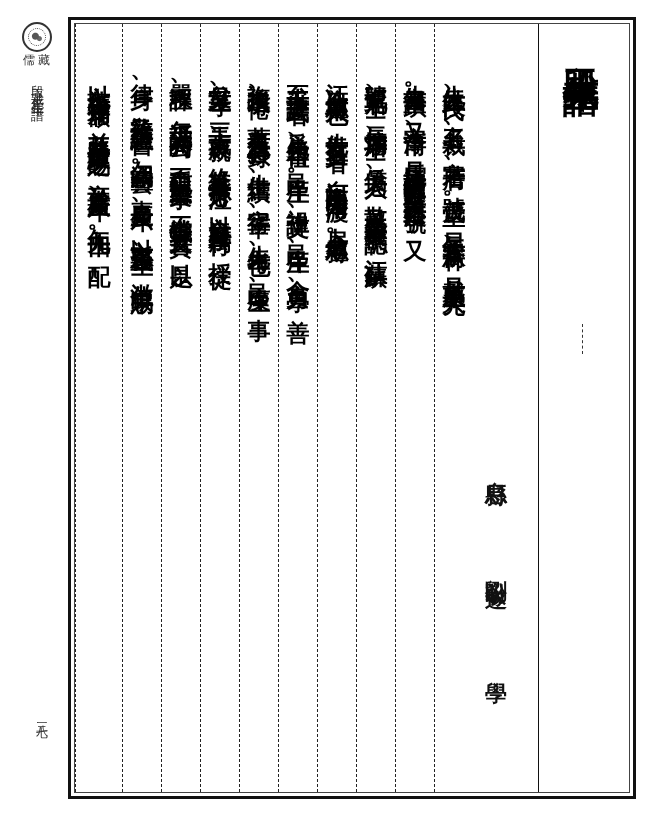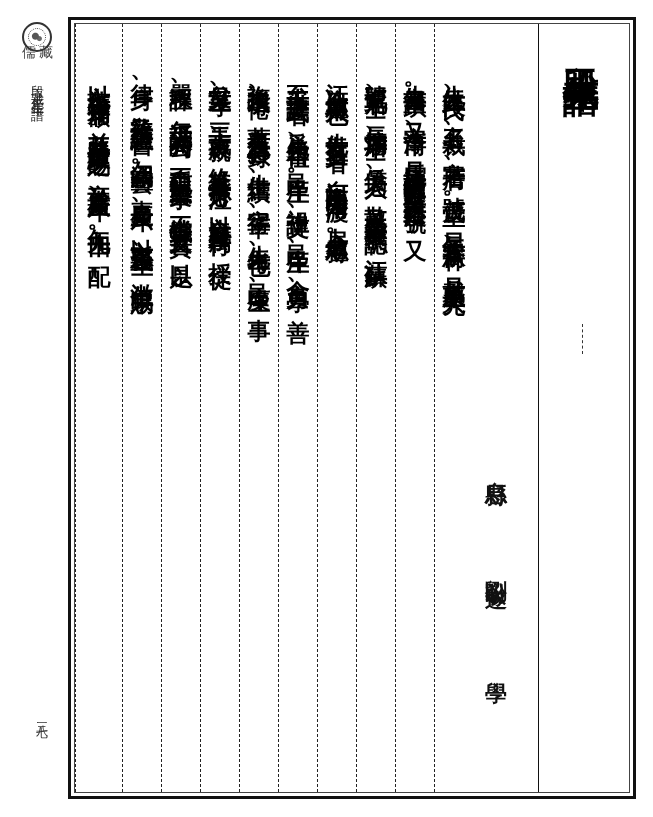--- a/index.html
+++ b/index.html
@@ -41,24 +41,24 @@
     height: 18px;
     border-radius: 50%;
     border: 1.5px dotted #444;
     box-sizing: border-box;
     background: radial-gradient(circle at 40% 45%, #555 0 3px, transparent 4px),
                 radial-gradient(circle at 65% 60%, #666 0 2px, transparent 3px);
   }
   .collection {
     position: absolute;
     left: 20px;
-    top: 44px;
+    top: 52px;
     width: 36px;
-    text-align: right;
-    font-size: 14px;
+    text-align: center;
+    font-size: 12px;
     letter-spacing: 3px;
     color: #333;
   }
   .spine-title {
     position: absolute;
     left: 28px;
     top: 74px;
     writing-mode: vertical-rl;
     font-size: 13px;
     letter-spacing: 4px;

